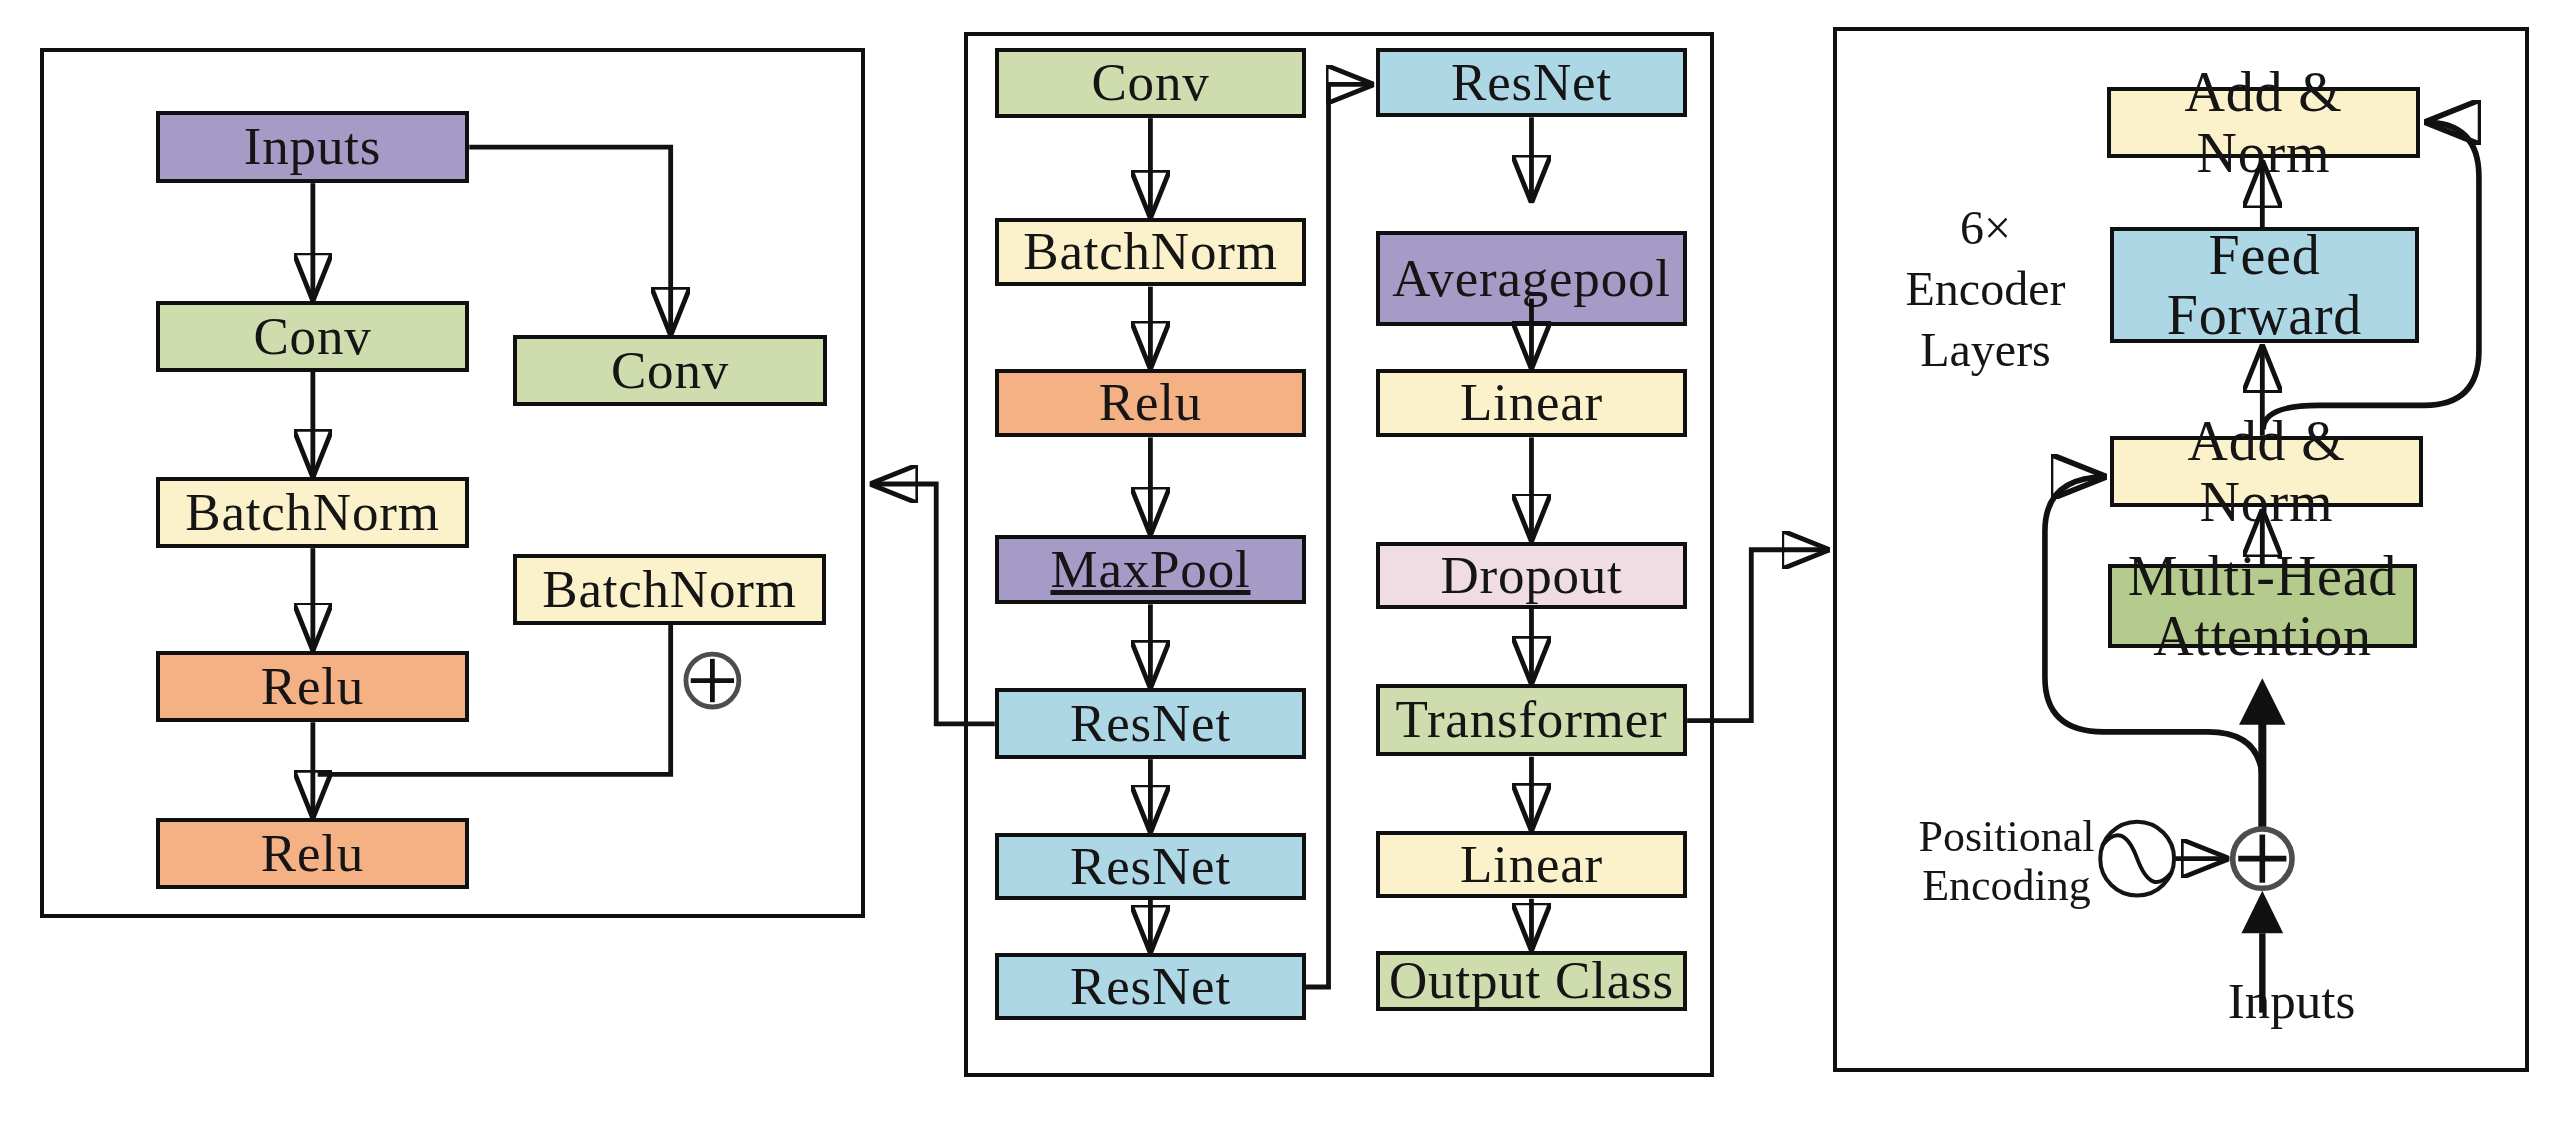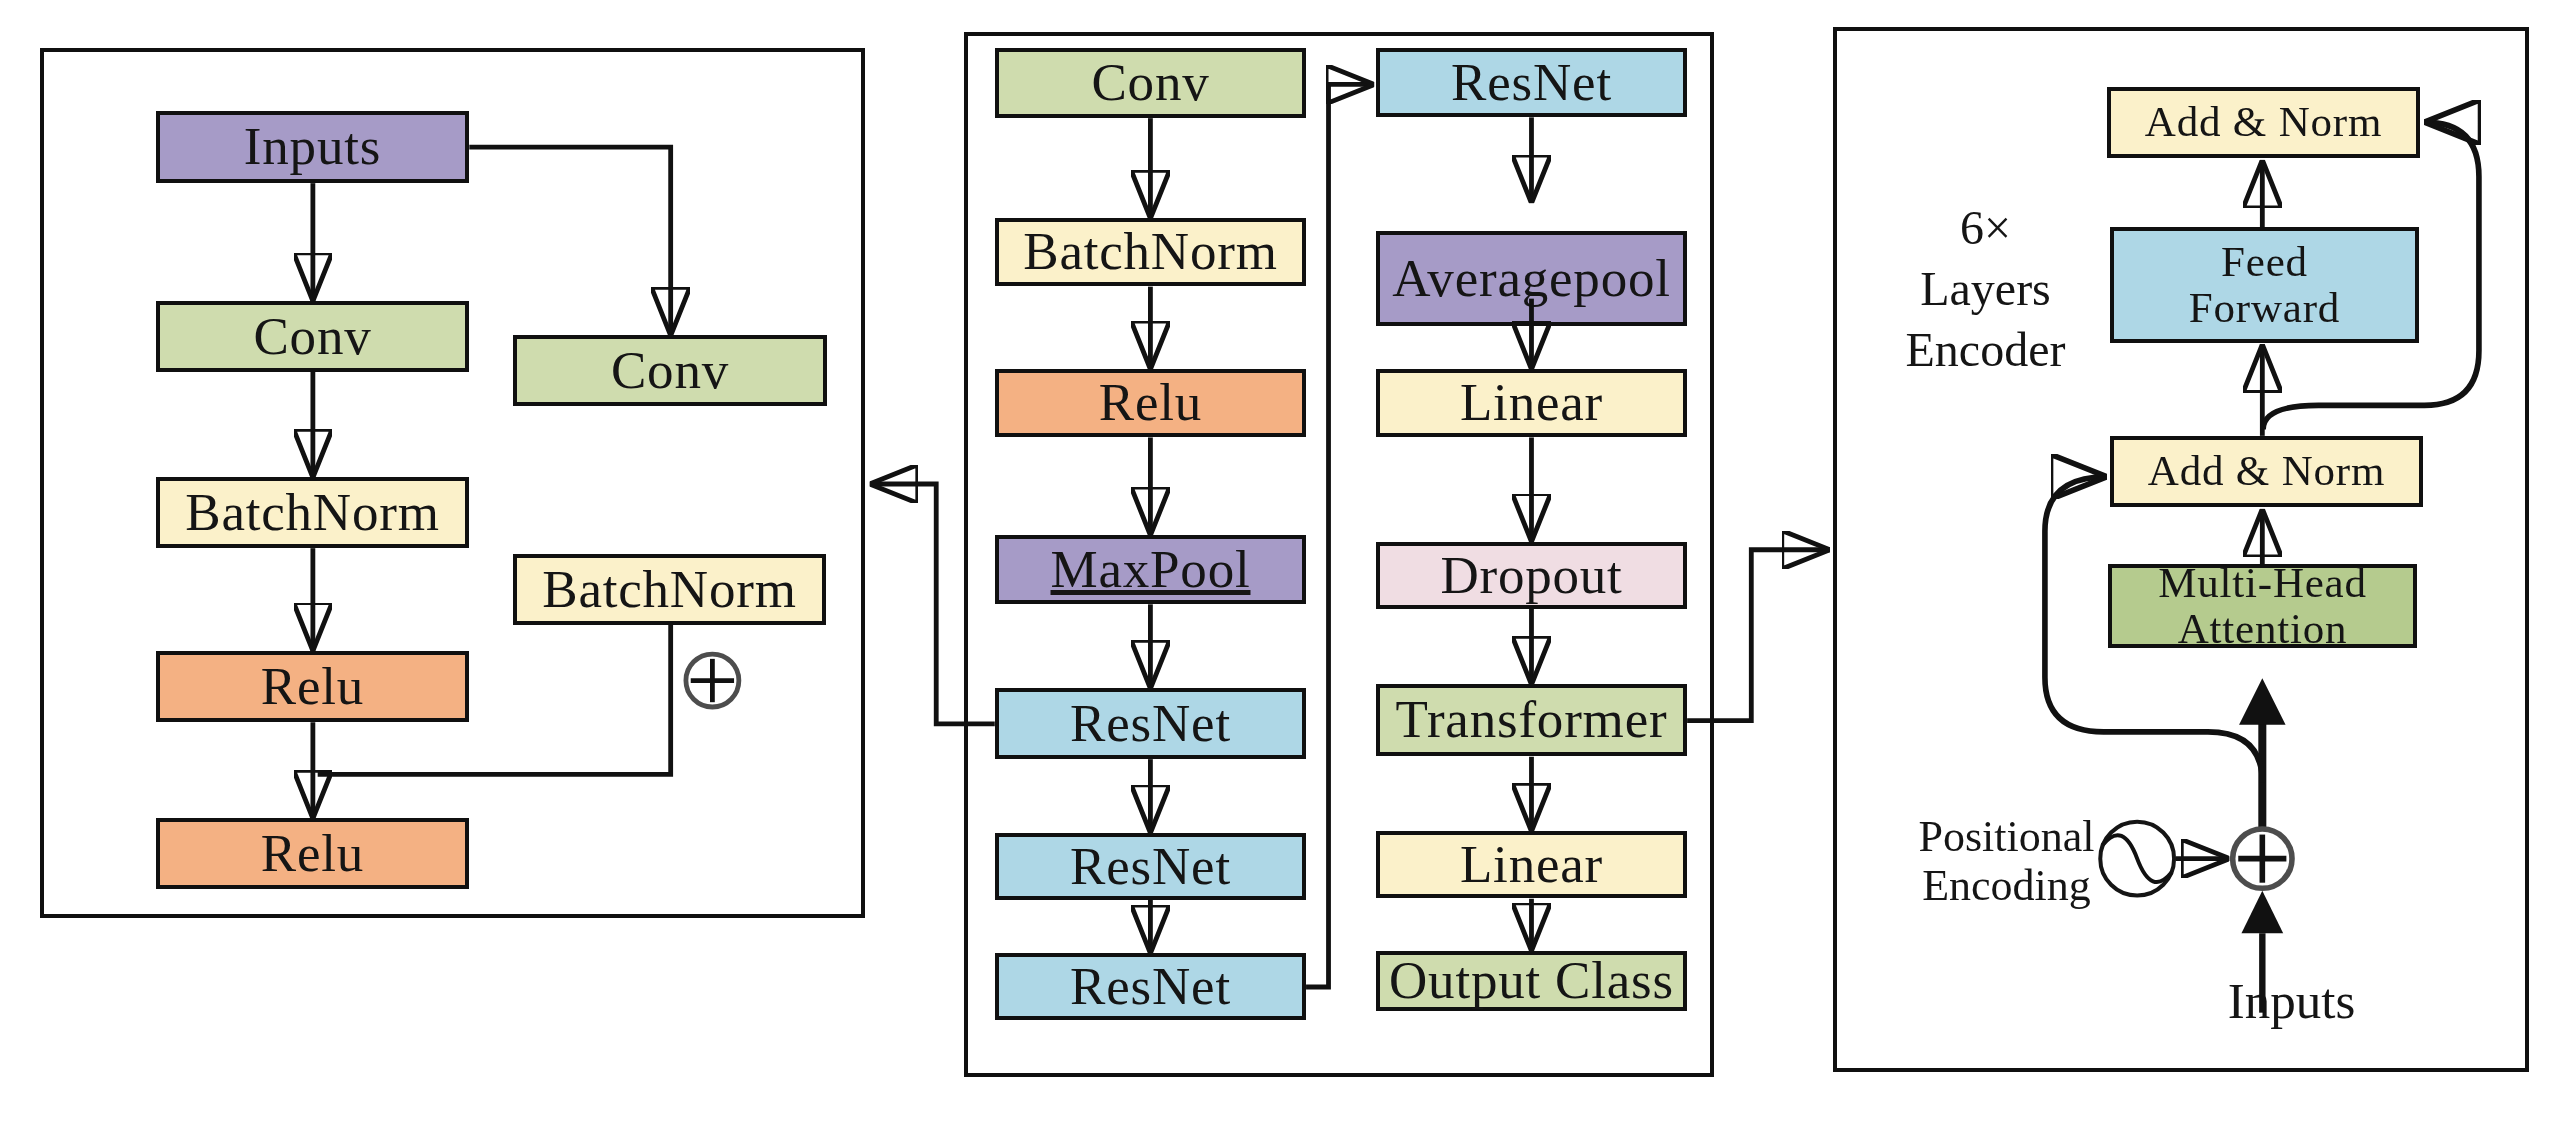--- a/index.html
+++ b/index.html
@@ -2,21 +2,21 @@
 <html style="font-size:13px"><head>
 <meta charset="utf-8">
 <style>
   html,body{margin:0;padding:0;background:#ffffff;}
   .stage{position:relative;width:2576px;height:1122px;background:#ffffff;
          font-family:"Liberation Serif","DejaVu Serif",serif;color:#151515;overflow:hidden;}
   .panel{position:absolute;box-sizing:border-box;border:4px solid #101010;background:transparent;}
   .bx{position:absolute;box-sizing:border-box;border:4.8px solid #101010;
       display:flex;flex-direction:column;align-items:center;justify-content:center;
       text-align:center;font-size:53px;line-height:1.08;letter-spacing:0.8px;z-index:2;}
-  .bx.r{font-size:43px;}
+  .bx.r{font-size:56px;}
   .lbl{position:absolute;text-align:center;z-index:2;}
   .lbl div{white-space:nowrap;}
   .enc-repeat{font-size:48px;line-height:61px;}
   .pos-enc{font-size:44px;line-height:49px;font-family:Liberation Serif, serif;}
   .inputs-word{font-size:51px;line-height:53px;}
   svg.wires{position:absolute;left:0;top:0;width:2576px;height:1122px;z-index:3;pointer-events:none;}
   svg.wires path, svg.wires line{fill:none;stroke:#111111;}
 </style>
 </head>
 <body>
@@ -57,22 +57,22 @@
     <span>Forward</span>
   </div>
   <div class="bx r" style="left: 2110px; top: 436px; width: 313px; height: 71px; background-color: rgb(251, 241, 202);">Add &amp; Norm</div>
   <div class="bx r" style="left: 2108px; top: 564px; width: 309px; height: 84px; background-color: rgb(181, 203, 142);">
     <span>Multi-Head</span>
     <span>Attention</span>
   </div>
 
   <div class="lbl enc-repeat" style="left:1869px;top:197px;width:233px;">
     <div>6×</div>
+    <div>Encoder</div>
     <div>Layers</div>
-    <div>Encoder</div>
   </div>
   <div class="lbl pos-enc" style="left:1908px;top:812px;width:197px;">
     <div>Positional</div>
     <div>Encoding</div>
   </div>
   <div class="lbl inputs-word" style="left:2171px;top:975px;width:241px;">Inputs</div>
 
   <svg class="wires" viewBox="0 0 3211 1398">
     <defs>
       <marker id="ah" viewBox="0 0 10 8" markerWidth="10" markerHeight="8" refX="10" refY="4" orient="auto" markerUnits="strokeWidth">

